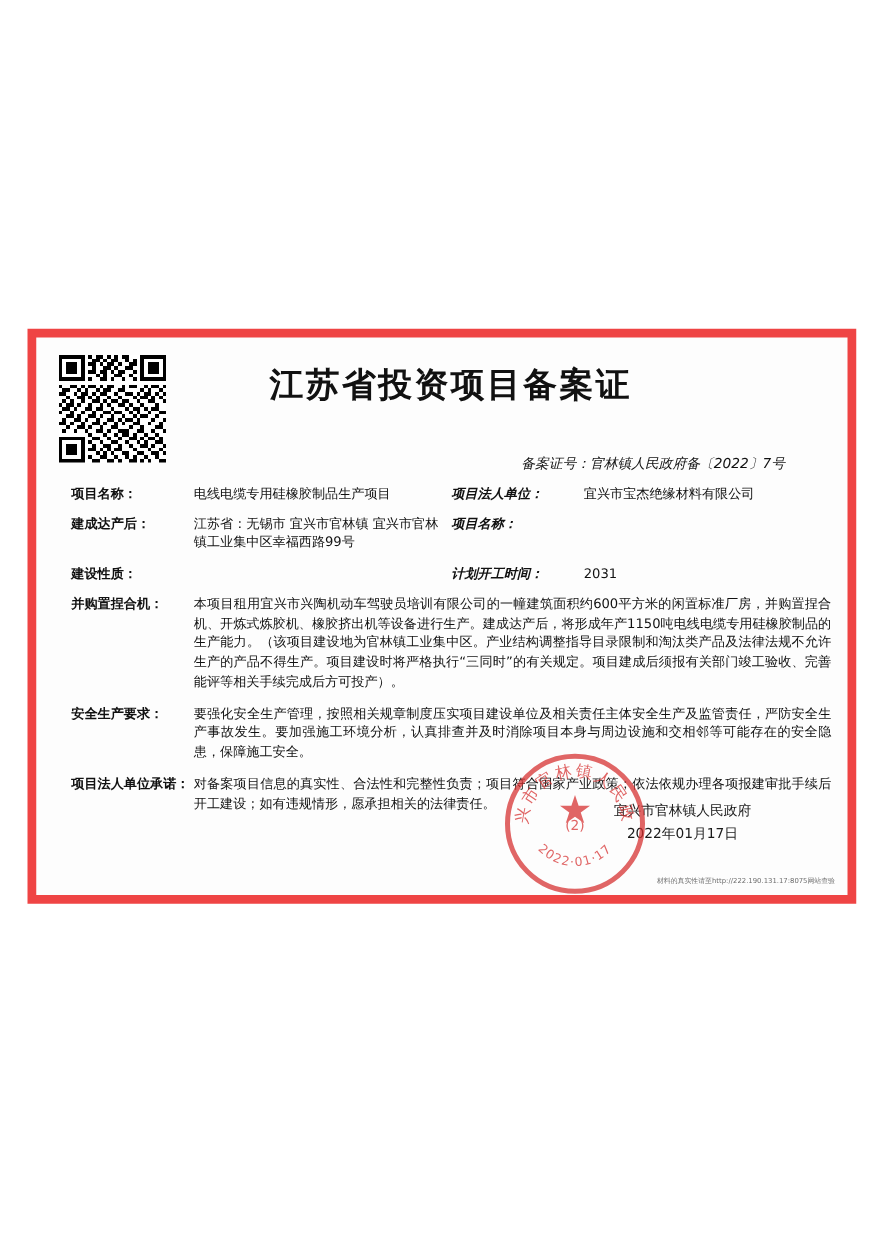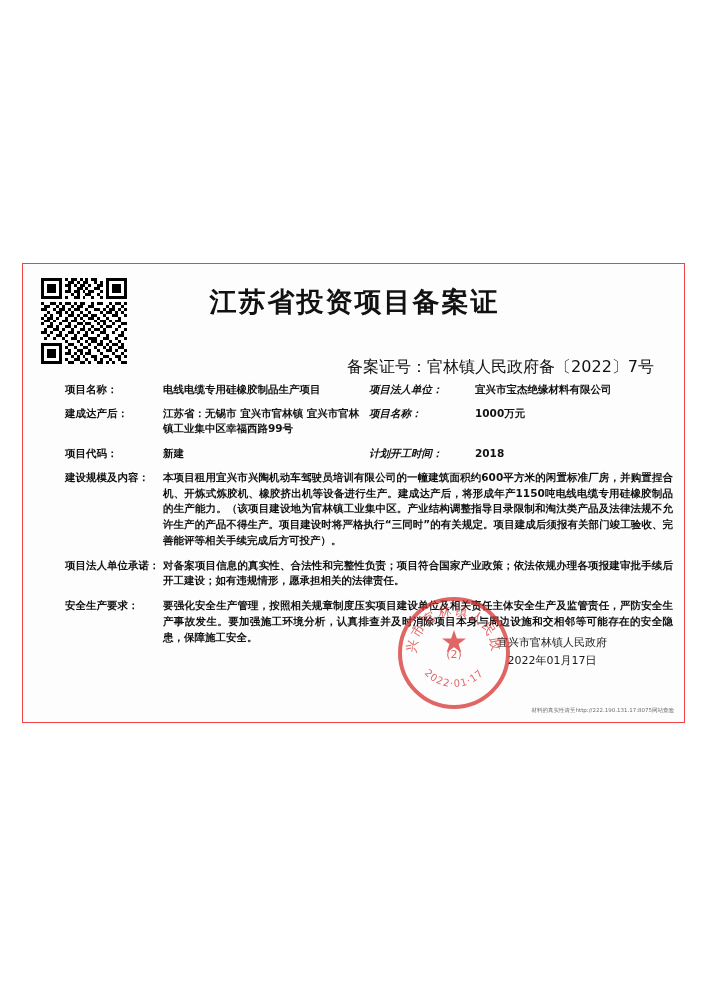--- a/index.html
+++ b/index.html
@@ -20,21 +20,21 @@
     width: 707px;
     height: 1000px;
     background: #ffffff;
   }
   .cert {
     position: absolute;
     left: 22px;
     top: 263px;
     width: 663px;
     height: 460px;
-    border: 1px solid #ef4444;
+    border: 7px solid #ef4444;
     background: #fdfdfd;
     box-sizing: border-box;
   }
   
   .qr {
     position: absolute;
     left: 18px;
     top: 14px;
     width: 86px;
     height: 86px;
@@ -49,38 +49,38 @@
     width: 663px;
     text-align: center;
     font-family: "DejaVu Serif", serif;
     font-weight: bold;
     font-size: 27px;
     letter-spacing: 2px;
     color: #111111;
   }
   .reg-no {
     position: absolute;
-    right: 30px;
+    right: 50px;
     top: 93px;
-    font-size: 16px;
+    font-size: 11px;
     color: #111;
     font-family: "DejaVu Sans", sans-serif;
     white-space: nowrap;
+    font-style: italic;
   }
 
   .grid {
     position: absolute;
     left: 28px;
     top: 118px;
     width: 608px;
     font-size: 10.5px;
     color: #111;
     font-family: "DejaVu Sans", sans-serif;
     line-height: 1.45;
-    margin-left: 14px;
   }
   .row {
     display: flex;
     width: 100%;
     margin-bottom: 9px;
   }
   .cell {
     display: flex;
     width: 50%;
     box-sizing: border-box;
@@ -91,21 +91,20 @@
     white-space: nowrap;
     flex: 0 0 auto;
     padding-right: 6px;
   }
   .lbl.w-wide { width: 92px; }
   .lbl.w-right { width: 100px; font-style: italic; }
   .val {
     flex: 1 1 auto;
     color: #111;
     word-break: break-all;
-    font-weight: bold;
   }
   .val.mono {
     font-family: "DejaVu Sans Mono", monospace;
     font-size: 10px;
     letter-spacing: -0.2px;
   }
   .block-row {
     display: flex;
     margin-bottom: 9px;
   }
@@ -406,48 +405,46 @@
       </div>
 
 
       <div class="row">
         <div class="cell">
           <span class="lbl w-wide">建成达产后：</span>
           <span class="val">江苏省：无锡市 宜兴市官林镇 宜兴市官林镇工业集中区幸福西路99号</span>
         </div>
         <div class="cell">
           <span class="lbl w-right">项目名称：</span>
-          <span class="val">1000万元</span>
         </div>
       </div>
 
       <div class="row">
         <div class="cell">
-          <span class="lbl w-wide">项目代码：</span>
-          <span class="val">新建</span>
+          <span class="lbl w-wide">建设性质：</span>
         </div>
         <div class="cell">
           <span class="lbl w-right">计划开工时间：</span>
-          <span class="val">2018</span>
+          <span class="val">2031</span>
         </div>
       </div>
 
       <div class="block-row">
-        <span class="lbl">建设规模及内容：</span>
+        <span class="lbl">并购置捏合机：</span>
         <span class="val">本项目租用宜兴市兴陶机动车驾驶员培训有限公司的一幢建筑面积约600平方米的闲置标准厂房，并购置捏合机、开炼式炼胶机、橡胶挤出机等设备进行生产。建成达产后，将形成年产1150吨电线电缆专用硅橡胶制品的生产能力。（该项目建设地为官林镇工业集中区。产业结构调整指导目录限制和淘汰类产品及法律法规不允许生产的产品不得生产。项目建设时将严格执行“三同时”的有关规定。项目建成后须报有关部门竣工验收、完善能评等相关手续完成后方可投产）。</span>
+      </div>
+
+      <div class="block-row safety">
+        <span class="lbl">安全生产要求：</span>
+        <span class="val">要强化安全生产管理，按照相关规章制度压实项目建设单位及相关责任主体安全生产及监管责任，严防安全生产事故发生。要加强施工环境分析，认真排查并及时消除项目本身与周边设施和交相邻等可能存在的安全隐患，保障施工安全。</span>
       </div>
 
       <div class="block-row">
         <span class="lbl">项目法人单位承诺：</span>
         <span class="val">对备案项目信息的真实性、合法性和完整性负责；项目符合国家产业政策；依法依规办理各项报建审批手续后开工建设；如有违规情形，愿承担相关的法律责任。</span>
-      </div>
-
-      <div class="block-row safety">
-        <span class="lbl">安全生产要求：</span>
-        <span class="val">要强化安全生产管理，按照相关规章制度压实项目建设单位及相关责任主体安全生产及监管责任，严防安全生产事故发生。要加强施工环境分析，认真排查并及时消除项目本身与周边设施和交相邻等可能存在的安全隐患，保障施工安全。</span>
       </div>
 
     </div>
 
     <div class="issuer">
       <div>宜兴市官林镇人民政府</div>
       <div>2022年01月17日</div>
     </div>
 
     <div class="seal">

